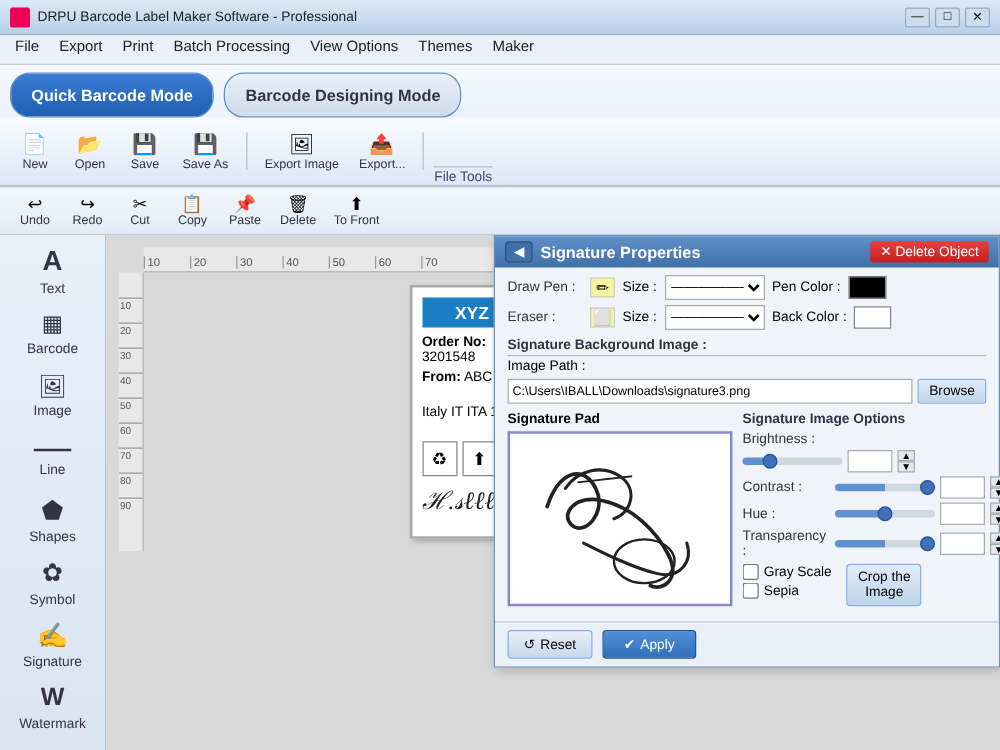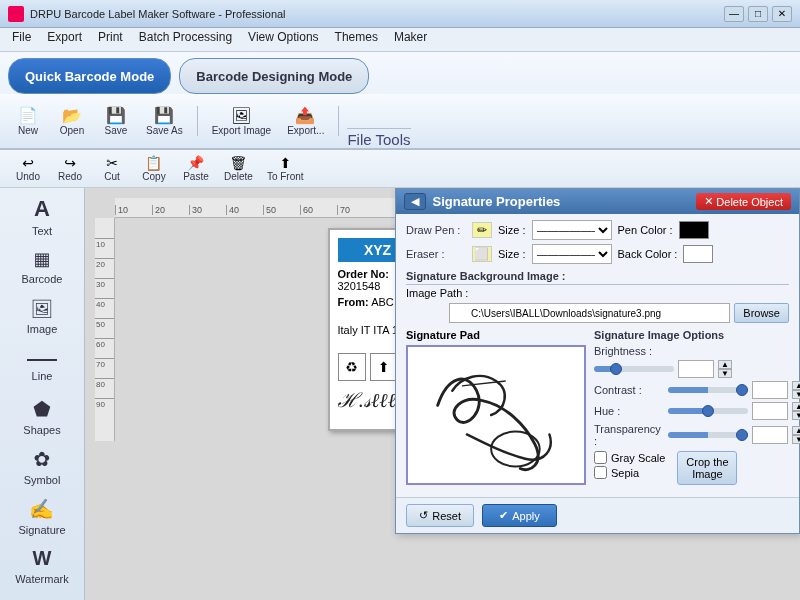--- a/index.html
+++ b/index.html
@@ -65,21 +65,21 @@
     .prop-row { display: flex; align-items: center; gap: 6px; margin-bottom: 4px; font-size: 11px; }
     .prop-label { color: #334; min-width: 60px; }
     .pen-icon { width: 20px; height: 16px; background: #f5f5a0; border: 1px solid #ccc; display: flex; align-items: center; justify-content: center; font-size: 12px; cursor: pointer; }
     .size-select { height: 20px; border: 1px solid #aaa; background: white; font-size: 11px; width: 80px; }
     .color-box { width: 30px; height: 18px; border: 1px solid #888; cursor: pointer; }
     .color-box-black { background: #000; }
     .color-box-white { background: #fff; }
 
     .section-title { font-weight: bold; font-size: 11px; color: #334; margin: 6px 0 2px; border-bottom: 1px solid #b0c0d0; padding-bottom: 2px; }
     .path-row { display: flex; align-items: center; gap: 4px; margin-bottom: 6px; }
-    .path-input { flex: 1; height: 20px; border: 1px solid #aaa; font-size: 10px; padding: 0 21px; margin-left: 43px; }
+    .path-input { flex: 1; height: 20px; border: 1px solid #aaa; font-size: 10px; padding: 0 3px; }
     .browse-btn { height: 20px; padding: 0 8px; background: linear-gradient(to bottom, #e0ecf8, #c0d4e8); border: 1px solid #8aace0; border-radius: 2px; font-size: 11px; cursor: pointer; }
 
     
     #sig-pad-area { display: flex; gap: 8px; margin-bottom: 6px; }
     #sig-pad { width: 180px; height: 140px; background: white; border: 2px solid #8888cc; position: relative; overflow: hidden; }
     #sig-pad svg { width: 100%; height: 100%; }
 
     
     #img-options { flex: 1; font-size: 11px; }
     .img-opt-title { font-weight: bold; color: #334; margin-bottom: 4px; }
@@ -152,21 +152,21 @@
     <div class="toolbar-separator"></div>
     <div class="tool-btn">
       <span class="icon">🖼</span>
       <span class="label">Export Image</span>
     </div>
     <div class="tool-btn">
       <span class="icon">📤</span>
       <span class="label">Export...</span>
     </div>
     <div class="toolbar-separator"></div>
-    <span style="font-size:15px;color:#447;border-top:1px solid #b0c0d0;padding-top:2px;display:block;margin-top:auto;">File Tools</span>
+    <span style="font-size:11px;color:#447;border-top:1px solid #b0c0d0;padding-top:2px;display:block;margin-top:auto;">File Tools</span>
   </div>
 </div>
 
 <div id="edit-toolbar">
   <div class="tool-btn">
     <span style="font-size:14px;">↩</span>
     <span class="label">Undo</span>
   </div>
   <div class="tool-btn">
     <span style="font-size:14px;">↪</span>

